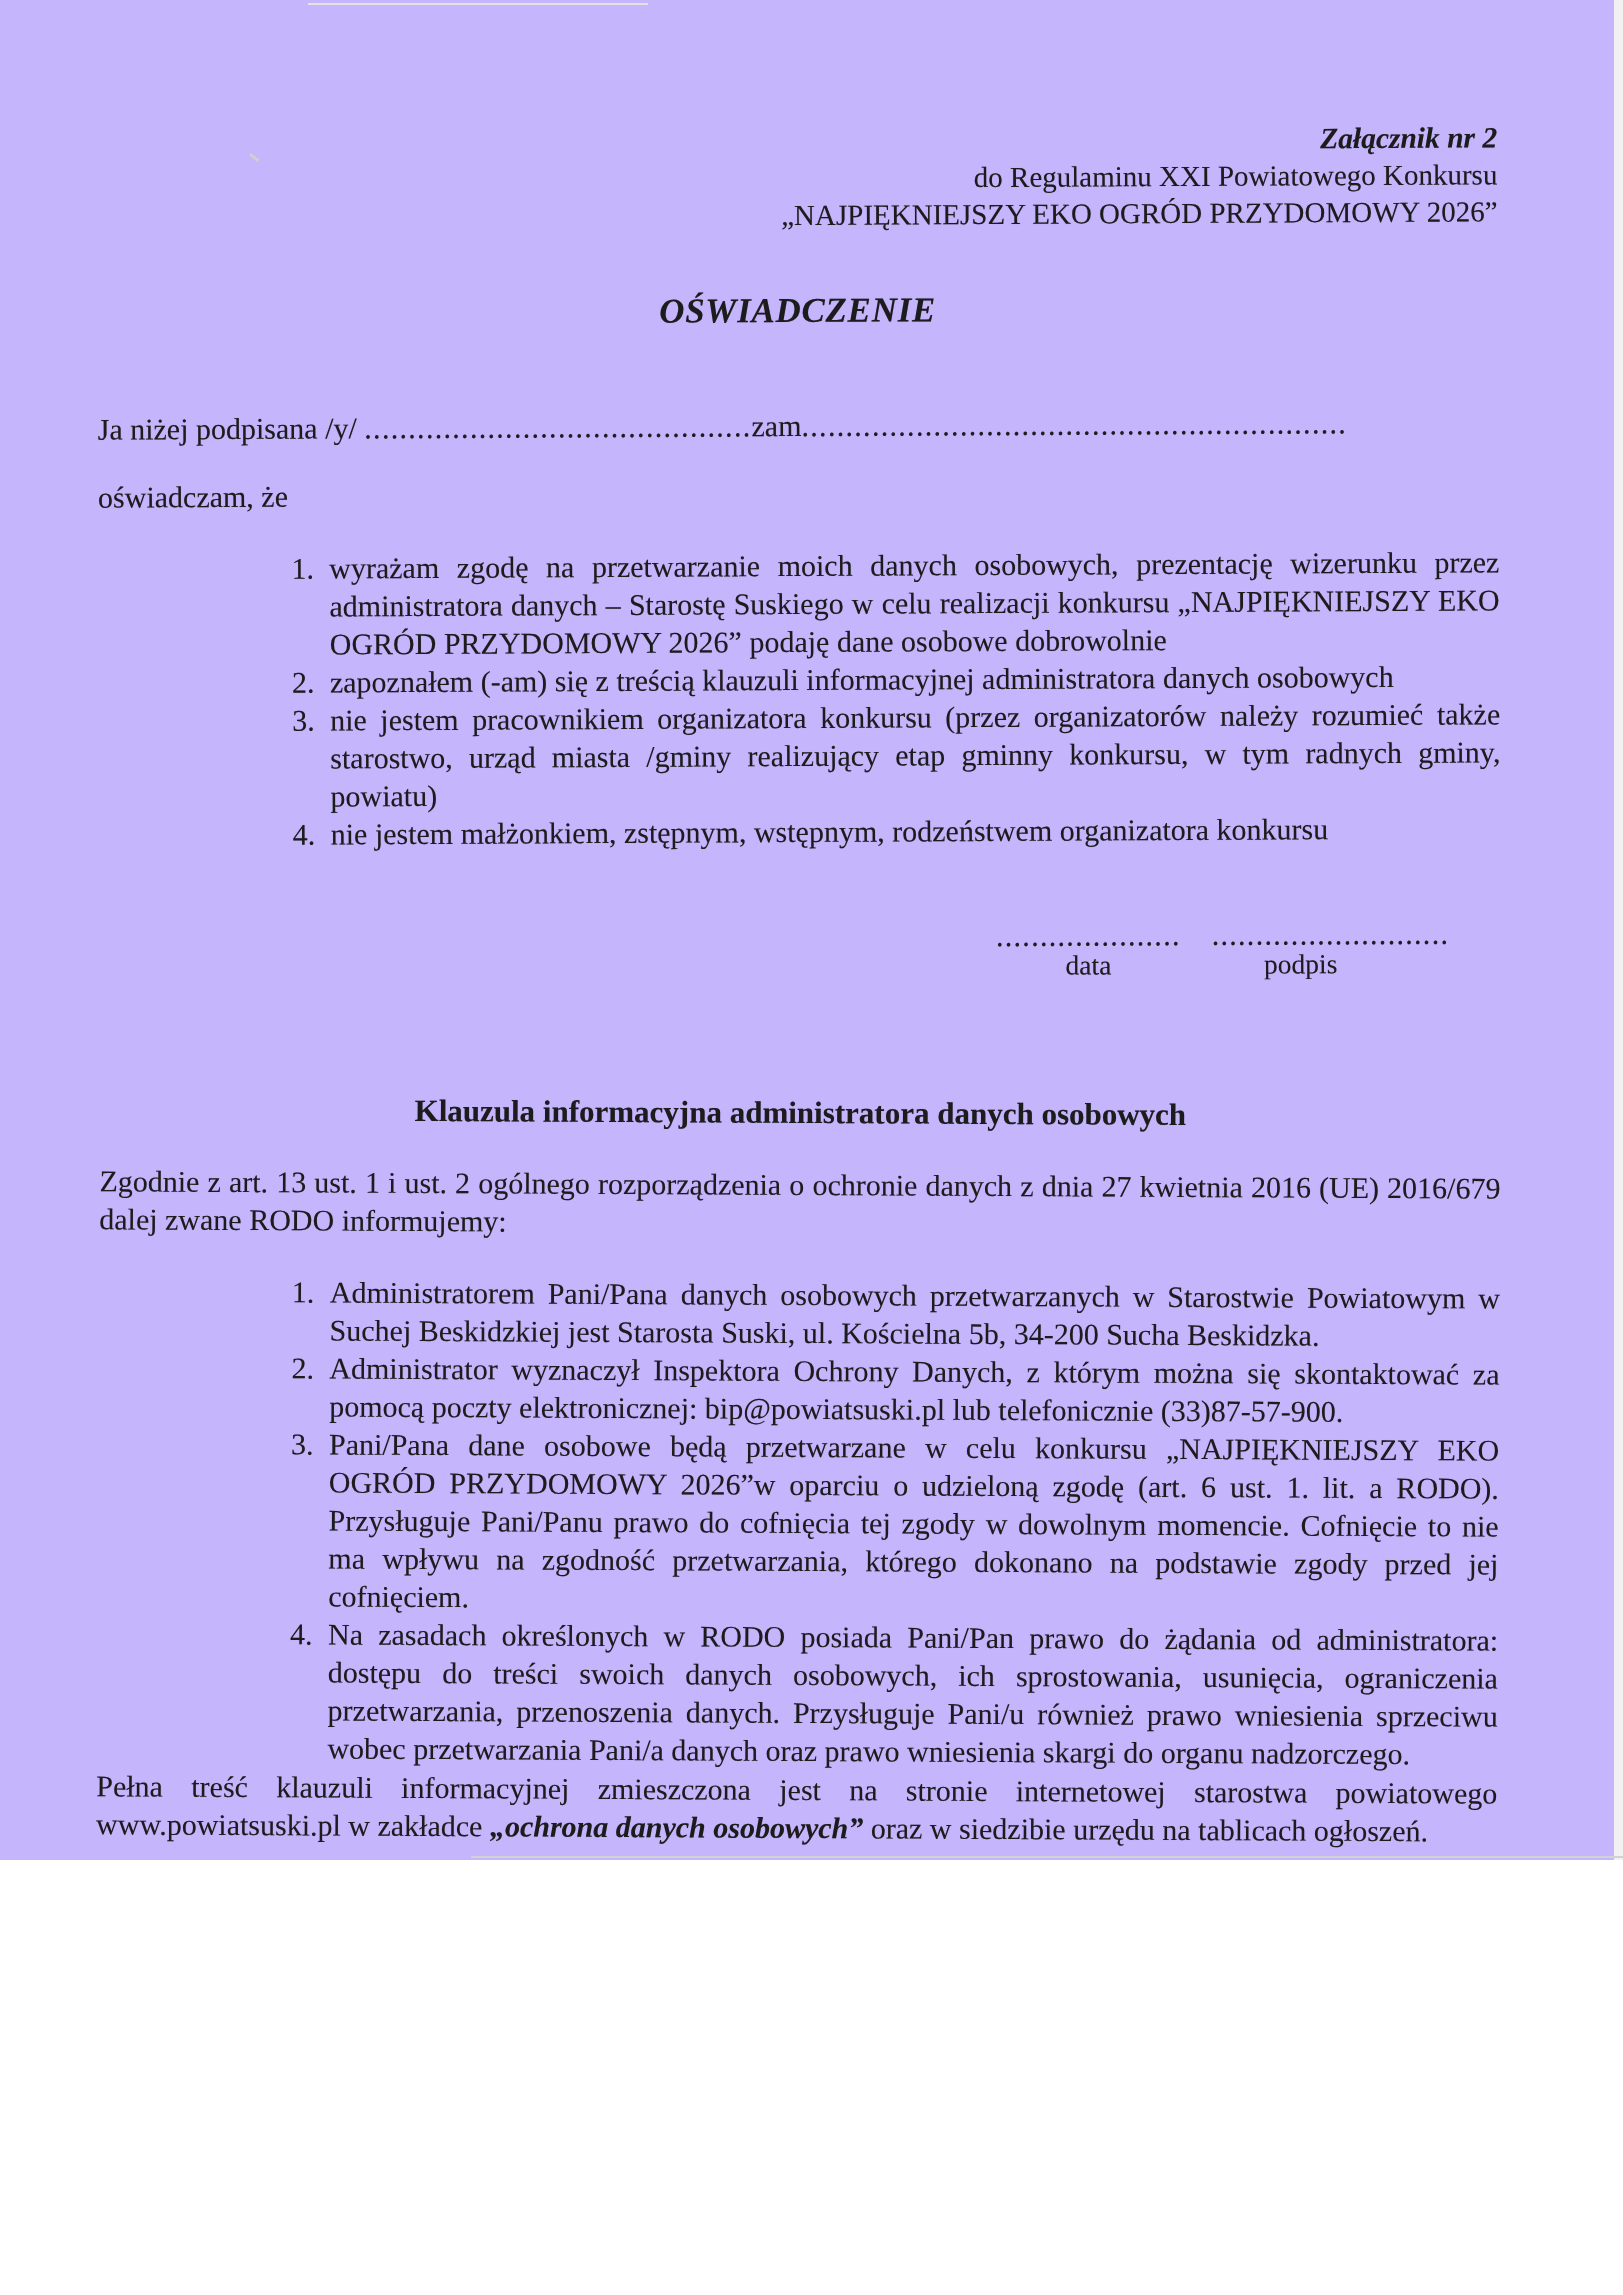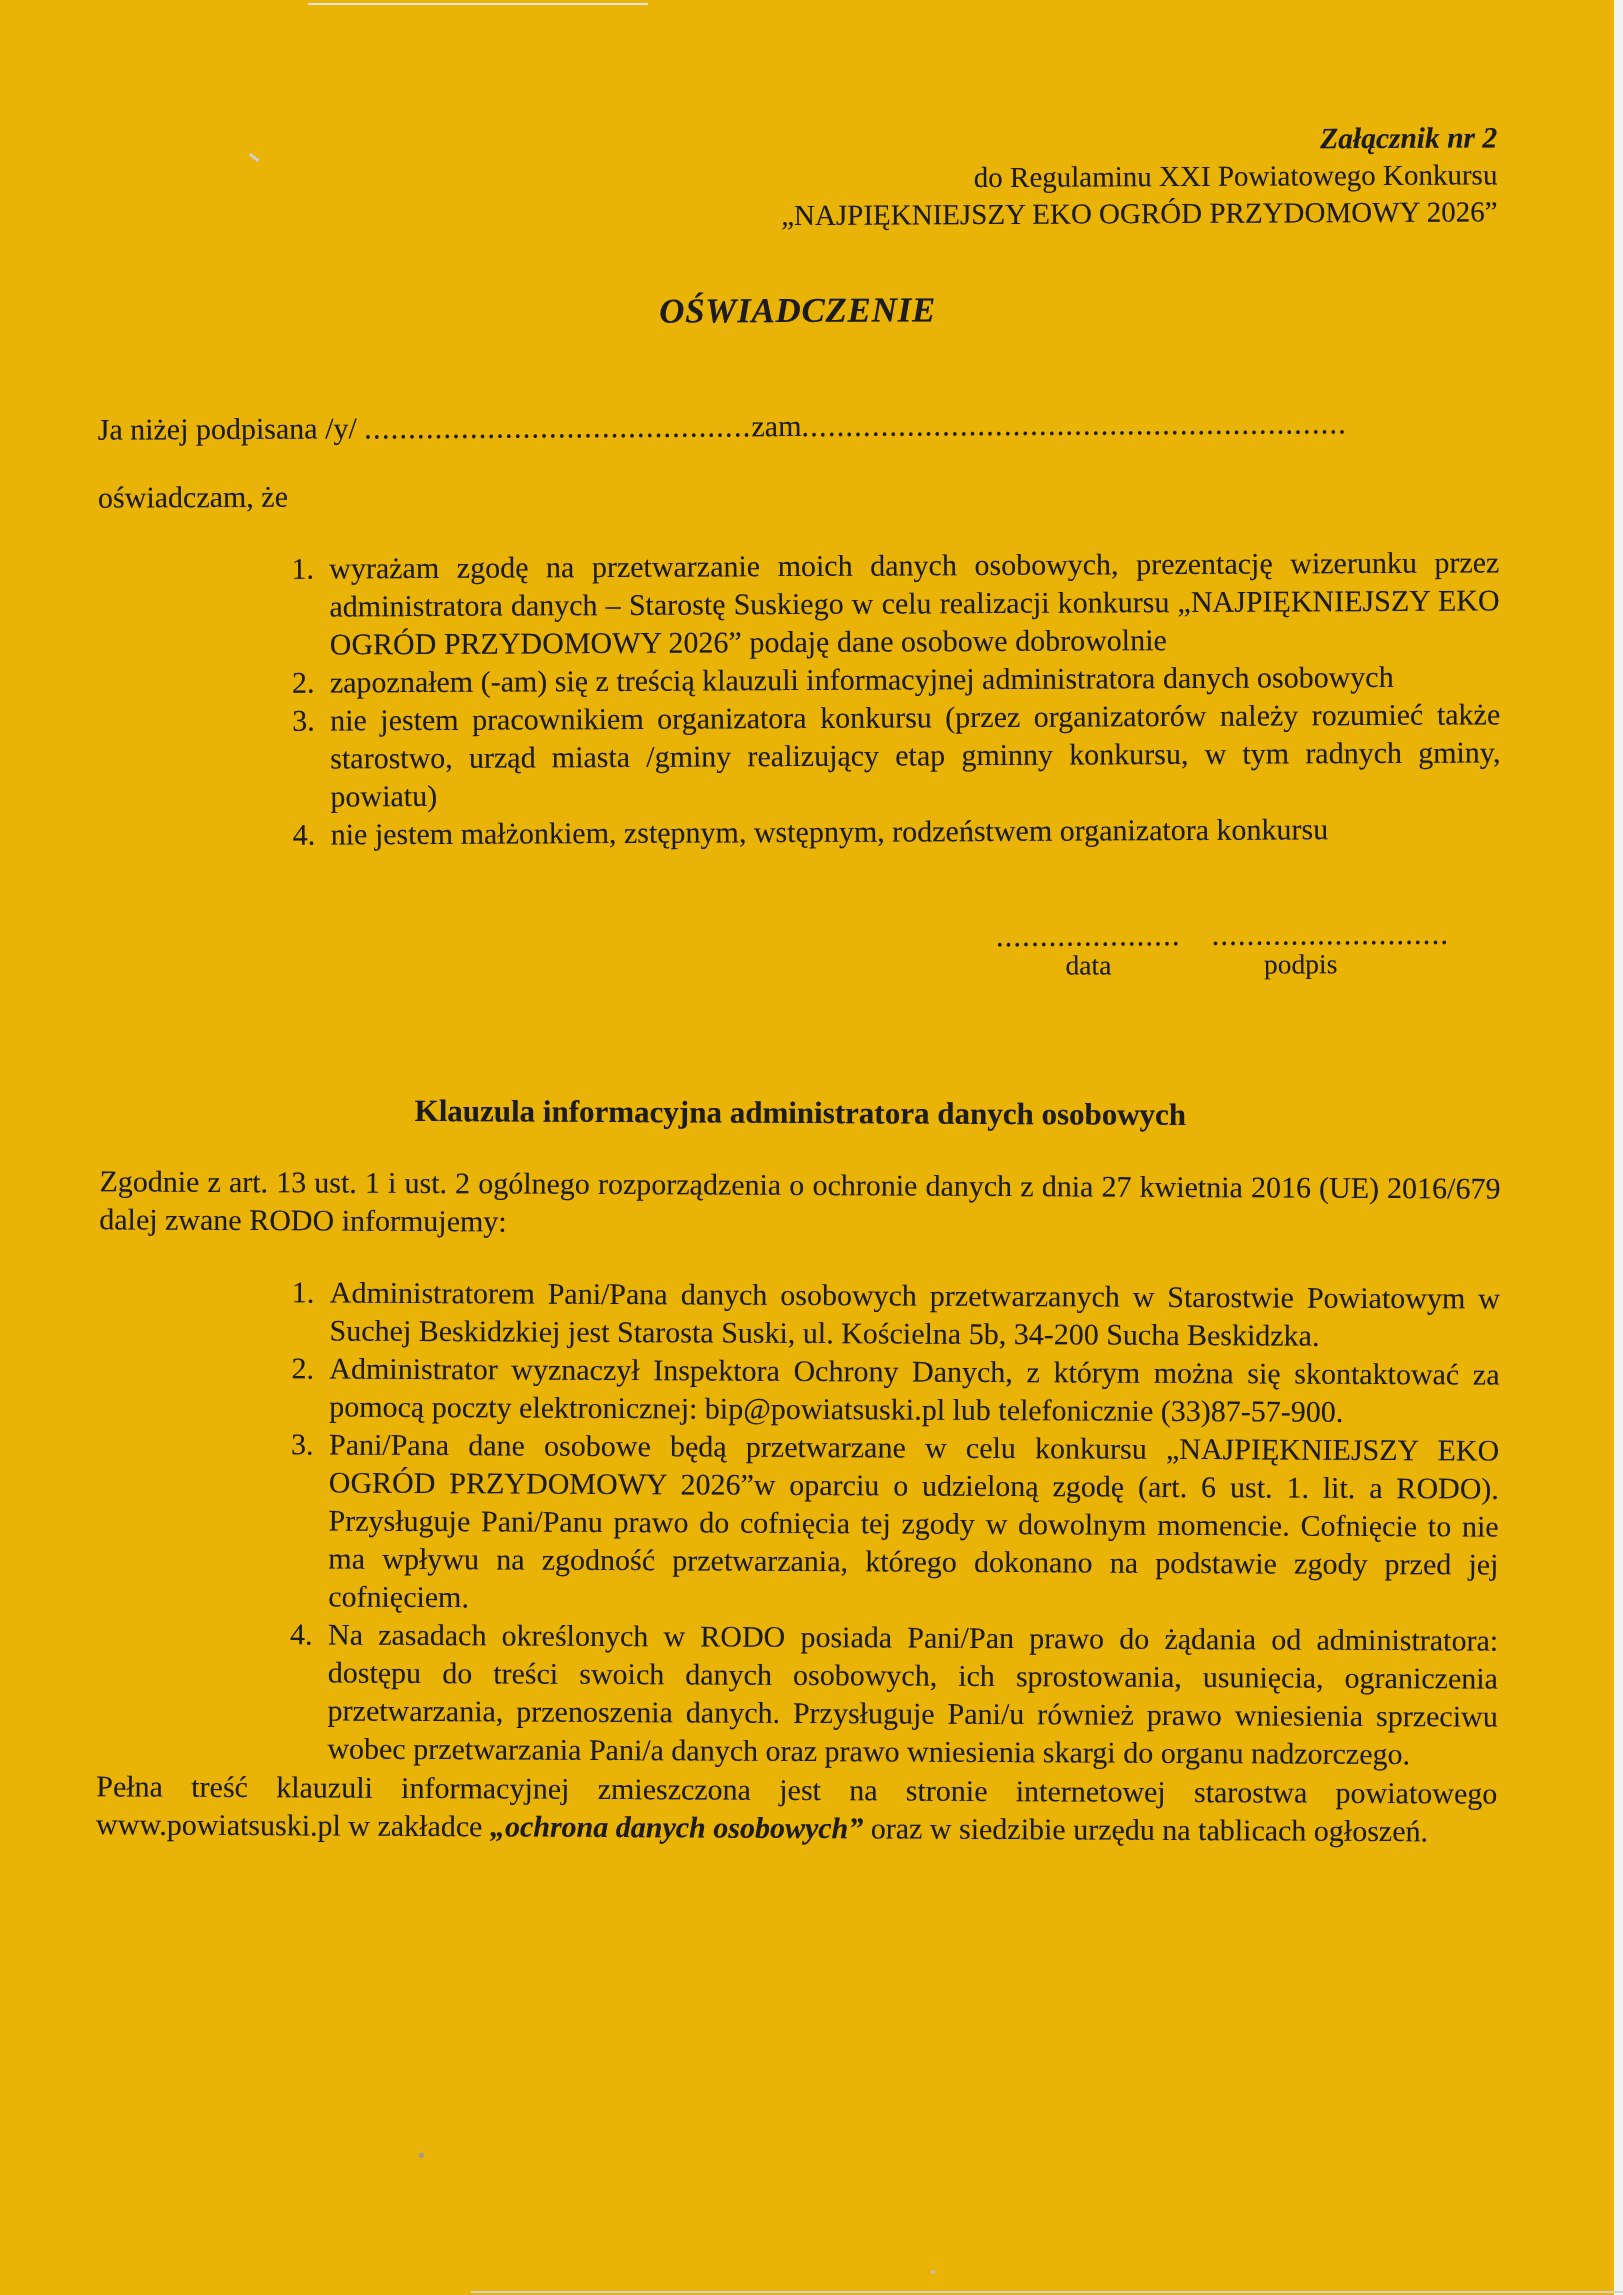--- a/index.html
+++ b/index.html
@@ -3,22 +3,22 @@
 <meta charset="utf-8">
 <style>
   html, body {
     margin: 0;
     padding: 0;
     background: #ffffff;
   }
   .page {
     position: relative;
     width: 1623px;
-    height: 2295px;
-    background: #eab308;
+    height: 1860px;
+    background: #c4b5fd;
     overflow: hidden;
     font-family: "Liberation Serif", serif;
     color: #1c1c1c;
   }
   .content {
     position: absolute;
     left: 98px;
     right: 124px;
     top: 0;
     font-size: 30px;

